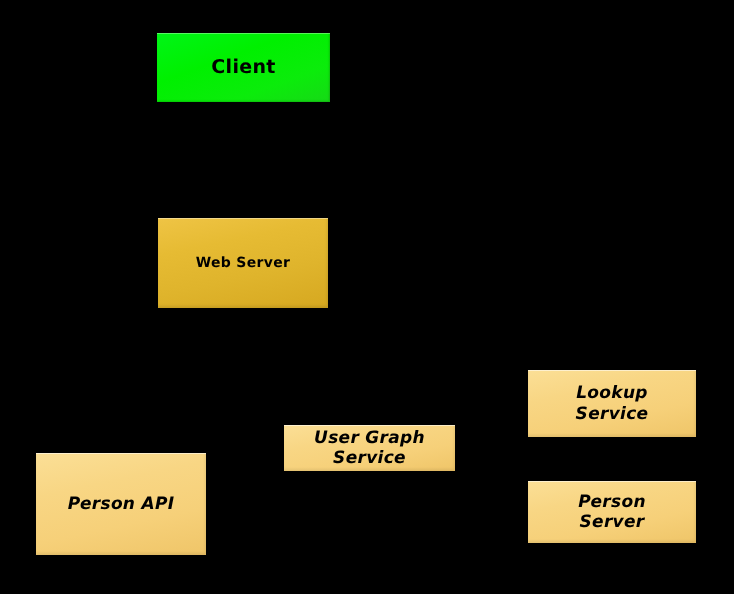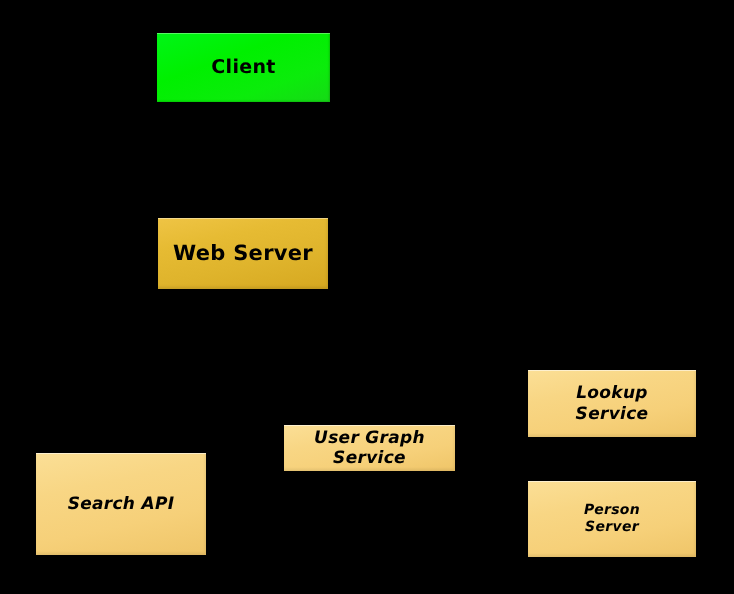--- a/index.html
+++ b/index.html
@@ -46,22 +46,22 @@
     box-shadow: 3px 3px 4px rgba(0,0,0,0.85),
                 inset 0 1px 0 rgba(255,255,255,0.35),
                 inset -1px -1px 2px rgba(0,0,0,0.18);
   }
 
   
   .node-webserver {
     left: 158px;
     top: 218px;
     width: 170px;
-    height: 71px;
-    font-size: 21px;
+    height: 90px;
+    font-size: 14px;
     background: linear-gradient(168deg, #efc445 0%, #e6bb33 30%, #dfb42c 62%, #d6a820 100%);
     box-shadow: 3px 4px 5px rgba(0,0,0,0.85),
                 inset 0 1px 0 rgba(255,255,255,0.40),
                 inset -1px -2px 3px rgba(0,0,0,0.10);
   }
 
   
   .node-light {
     background: linear-gradient(168deg, #fbdf96 0%, #f8d684 32%, #f6d079 66%, #efc568 100%);
     box-shadow: 3px 4px 5px rgba(0,0,0,0.85),
@@ -81,22 +81,22 @@
     left: 284px;
     top: 425px;
     width: 171px;
     height: 46px;
     font-size: 17px;
   }
   .node-personserver {
     left: 528px;
     top: 481px;
     width: 168px;
-    height: 76px;
-    font-size: 14px;
+    height: 62px;
+    font-size: 17px;
   }
   .node-searchapi {
     left: 36px;
     top: 453px;
     width: 170px;
     height: 102px;
     font-size: 17px;
   }
 </style>
 </head>
@@ -121,16 +121,16 @@
     <span class="label">User Graph
 Service</span>
   </div>
 
   <div class="node node-light node-personserver">
     <span class="label">Person
 Server</span>
   </div>
 
   <div class="node node-light node-searchapi">
-    <span class="label">Search API</span>
+    <span class="label">Person API</span>
   </div>
 
 </div>
 
 </body></html>

